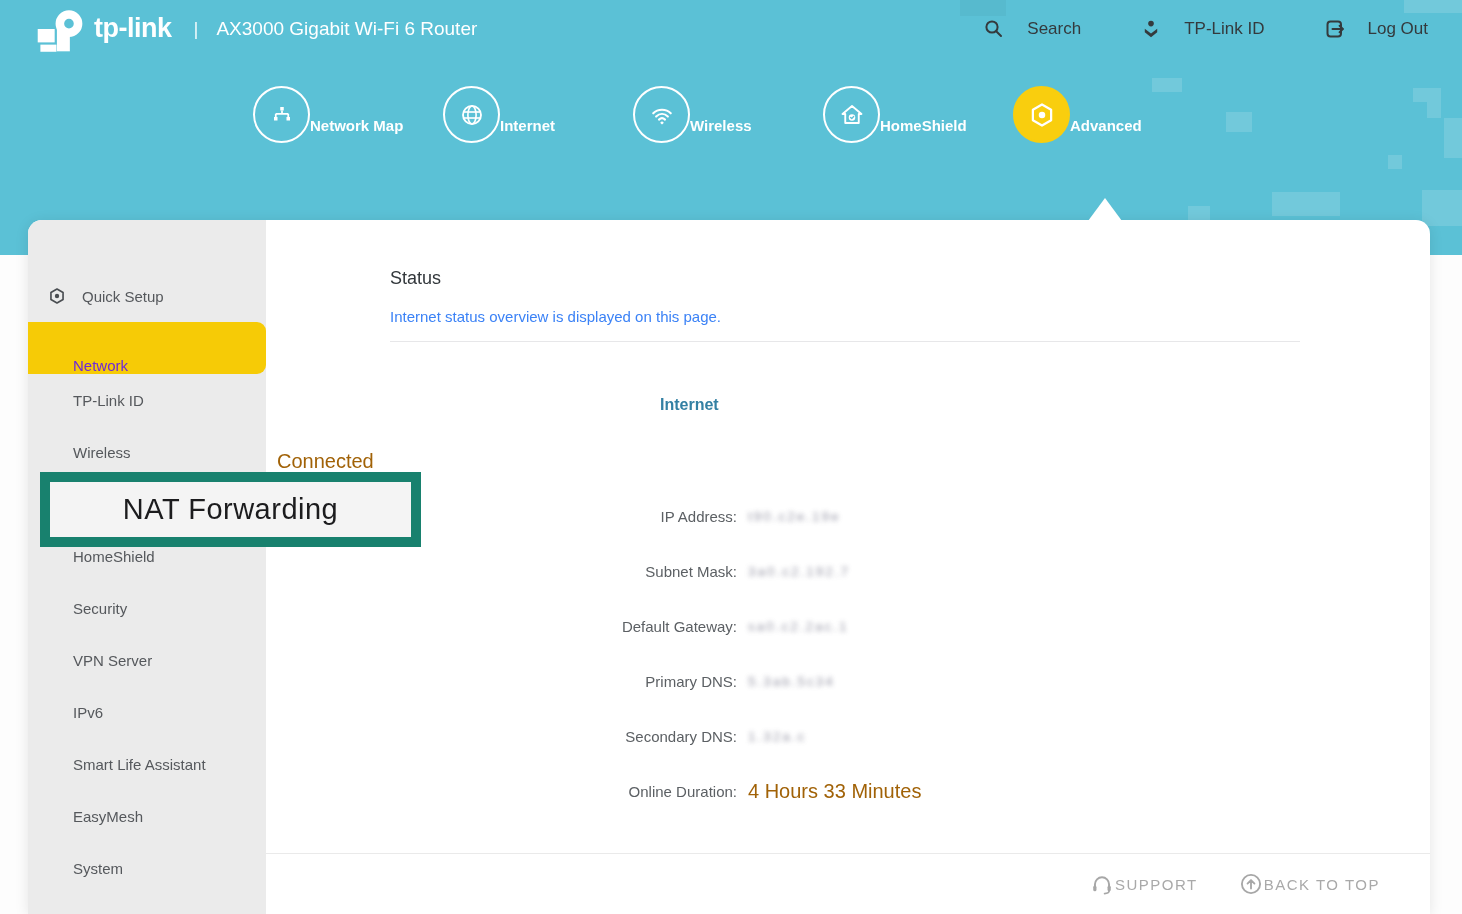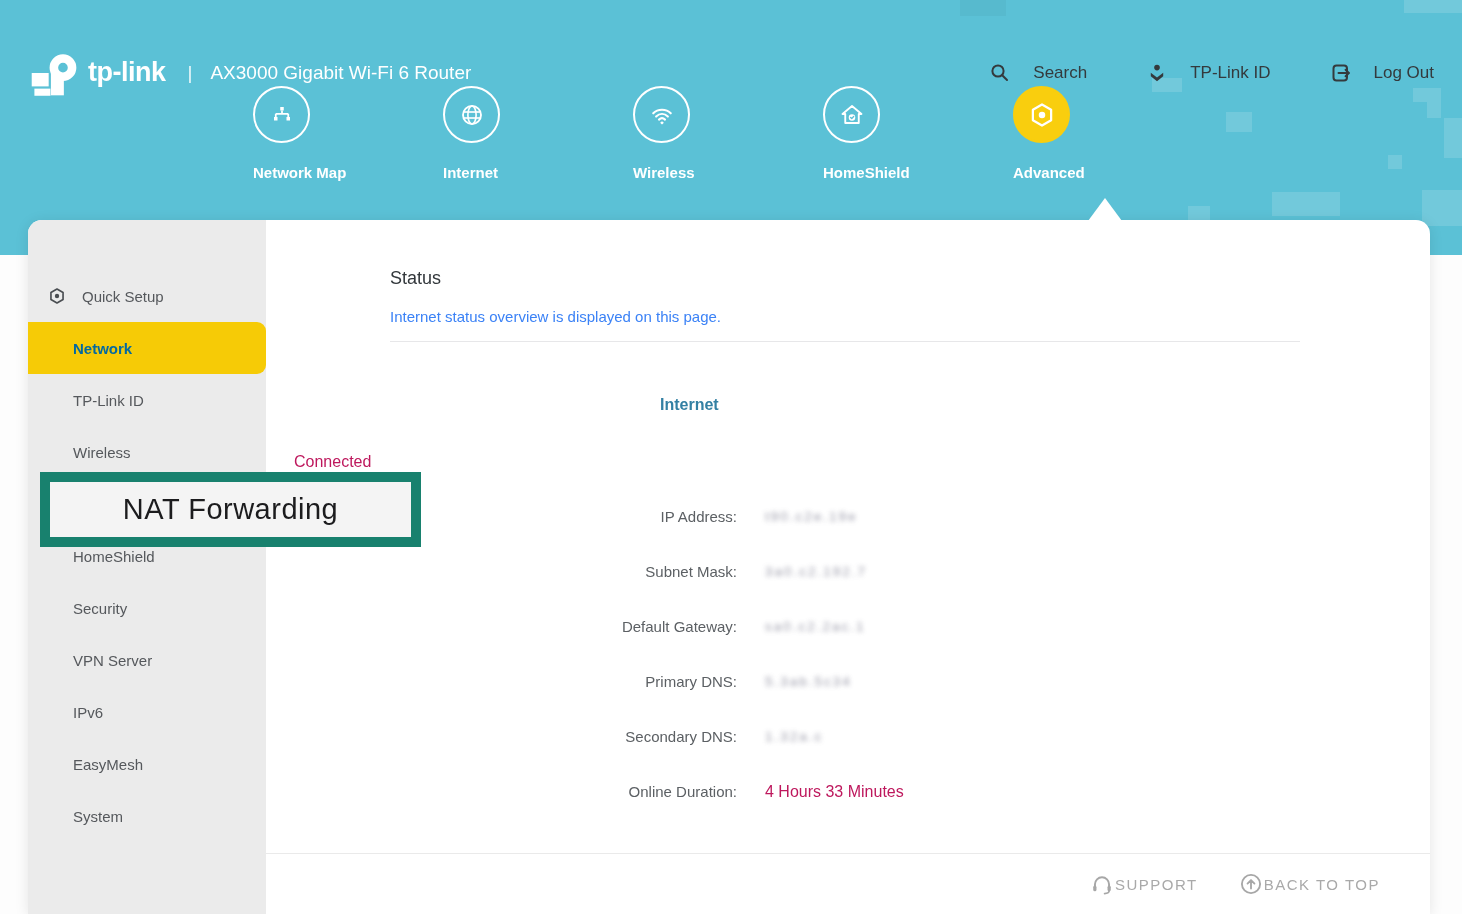--- a/index.html
+++ b/index.html
@@ -8,63 +8,63 @@
   #stage { position:relative; width:1462px; height:914px; background:#fdfdfd; }
 
   
   .blue-header { position:absolute; left:0; top:0; width:1462px; height:255px;
                  background:#5bc1d6; overflow:hidden; }
   .deco { position:absolute; background:rgba(255,255,255,0.14); }
   .deco.dark { background:rgba(0,0,0,0.035); }
 
   
   .topbar { position:absolute; left:0; top:0; width:100%; height:57px;
-            display:flex; align-items:center; padding:0 12px;margin-top:44px; }
+            display:flex; align-items:center; padding:0 18px; }
   .brand-wrap { display:flex; align-items:center; gap:8px; }
   .brand-text { color:#fff; font-size:27px; font-weight:bold; letter-spacing:-0.5px; }
   .brand-sep  { color:#eef9fb; font-size:19px; margin:0 10px 0 14px; }
   .brand-model{ color:#fff; font-size:19px; }
   .topbar-right { margin-left:auto; display:flex; align-items:center; gap:58px; padding-right:16px; }
   .top-item { display:flex; align-items:center; gap:21px; color:#343a3d; font-size:17px; cursor:pointer; }
   .top-item svg { display:block; }
 
   
   .nav-row { position:absolute; left:253px; top:86px; display:flex; }
-  .nav-item { width:190px; display:flex; flex-direction:column; align-items:flex-start; cursor:pointer; }
+  .nav-item { width:190px; display:flex; flex-direction:row; align-items:center; cursor:pointer; }
   .nav-circle { width:57px; height:57px; border-radius:50%; border:2.5px solid #fff;
                 display:flex; align-items:center; justify-content:center; }
   .nav-item.active .nav-circle { background:#f9ce0e; border-color:#f9ce0e; }
   .nav-label { margin-top:21px; color:#fff; font-size:15px; font-weight:600; }
   .nav-item.active .nav-label { font-weight:700; }
   .pointer-triangle { position:absolute; left:1088px; top:198px; width:0; height:0;
                       border-left:17px solid transparent; border-right:17px solid transparent;
                       border-bottom:23px solid #fff; z-index:4; }
 
   
   .panel { position:absolute; left:28px; top:220px; width:1402px; height:694px;
            background:#fff; border-radius:14px 14px 0 0;
            box-shadow:0 2px 14px rgba(0,0,0,0.10); display:flex; z-index:3; }
 
   
   .sidebar { width:238px; background:#ebebeb; border-radius:14px 0 0 0; padding-top:50px; flex:none; }
   .side-item { height:52px; display:flex; align-items:center; padding-left:45px;
                color:#55585c; font-size:15px; cursor:pointer; position:relative; }
   .side-item .gear { margin-right:14px; margin-left:-27px; display:flex; }
-  .side-item.active { background:#f6cb06; border-radius:0 9px 9px 0; color:#0369a1; font-weight:700; }
+  .side-item.active { background:#f6cb06; border-radius:0 9px 9px 0; color:#6d28d9; font-weight:400;align-items:flex-end; }
 
   
   .content { flex:1; position:relative; border-radius:0 14px 0 0; }
   .page-title { position:absolute; left:124px; top:48px; font-size:18px; font-weight:normal; color:#32373b; }
   .page-desc  { position:absolute; left:124px; top:88px; font-size:15px; color:#3b82f6; }
   .page-divider { position:absolute; left:124px; top:121px; width:910px; height:1px; background:#e7e7e9; }
   .section-title { position:absolute; left:394px; top:176px; font-size:16px; font-weight:bold; color:#3380a3; }
   .rows { position:absolute; left:0; top:214px; width:100%; }
   .row { display:flex; align-items:center; height:55px; }
   .rlabel { width:471px; text-align:right; font-size:15px; color:#5c6064; flex:none; }
-  .rvalue { margin-left:28px; font-size:16px; color:#be185d; }
+  .rvalue { margin-left:11px; font-size:20px; color:#a16207; }
   .rvalue.blurred { filter:blur(2.6px); opacity:.7; color:#6d6d82; letter-spacing:2px; font-size:13.5px; }
 
   
   .footer { position:absolute; left:0; bottom:0; width:100%; height:61px;
             border-top:1px solid #eaeaea; background:#fff; border-radius:0;
             display:flex; align-items:center; justify-content:flex-end; gap:40px; padding-right:50px; }
   .foot-item { display:flex; align-items:center; color:#a9a9a9;
                font-size:15px; letter-spacing:1.5px; cursor:pointer; }
 
   
@@ -217,20 +217,23 @@
       <div class="side-item">
         <span>Security</span>
       </div>
       <div class="side-item">
         <span>VPN Server</span>
       </div>
       <div class="side-item">
         <span>IPv6</span>
       </div>
       <div class="side-item">
+        <span>Smart Life Assistant</span>
+      </div>
+      <div class="side-item">
         <span>EasyMesh</span>
       </div>
       <div class="side-item">
         <span>System</span>
       </div>
     </div>
 
     <div class="content">
       <div class="page-title">Status</div>
       <div class="page-desc">Internet status overview is displayed on this page.</div>

